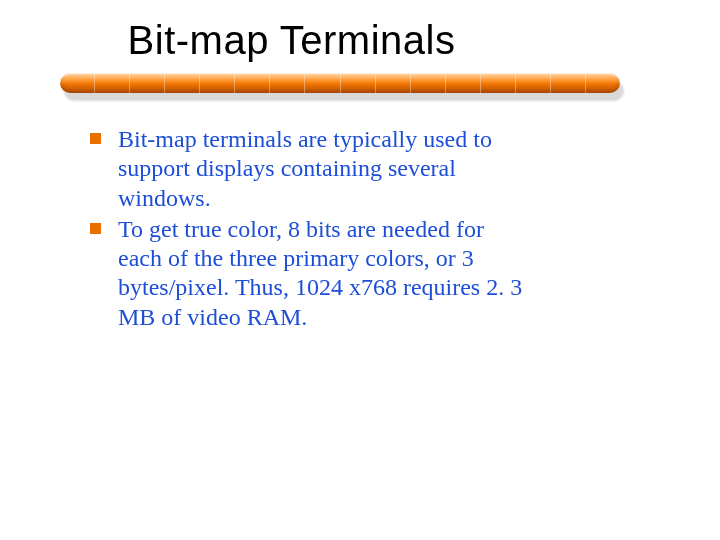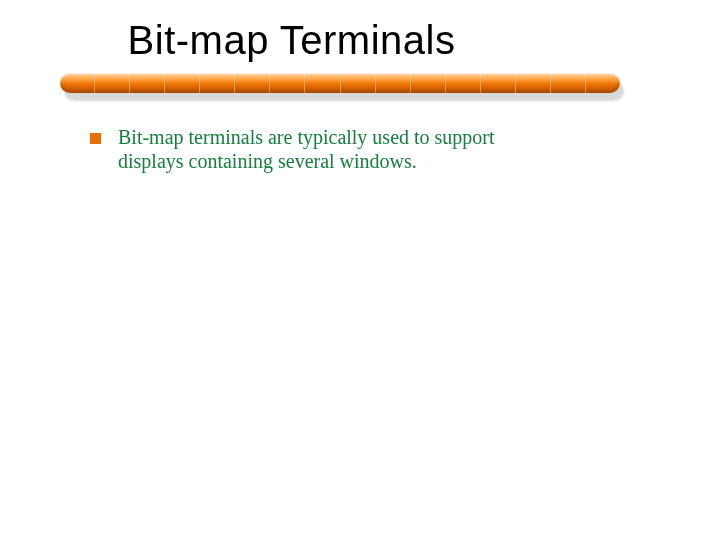--- a/index.html
+++ b/index.html
@@ -72,23 +72,23 @@
   }
   .ticks span:last-child { border-right: none; }
 
   ul.bullets {
     list-style: none;
     margin: 0;
     padding: 0 0 0 30px;
   }
   ul.bullets li {
     position: relative;
-    font-size: 20px;
+    font-size: 24px;
     line-height: 1.22;
-    color: #15803d;
+    color: #1d4ed8;
     padding-left: 28px;
     margin-bottom: 2px;
   }
   ul.bullets li::before {
     content: "";
     position: absolute;
     left: 0;
     top: 8px;
     width: 11px;
     height: 11px;
@@ -120,14 +120,15 @@
           <span></span>
           <span></span>
           <span></span>
         <span></span>
       </div>
     </div>
   </div>
 
   <ul class="bullets">
     <li>Bit-map terminals are typically used to support displays containing several windows.</li>
+    <li>To get true color, 8 bits are needed for each of the three primary colors, or 3 bytes/pixel. Thus, 1024 x768 requires 2. 3 MB of video RAM.</li>
   </ul>
 </div>
 
 </body></html>

